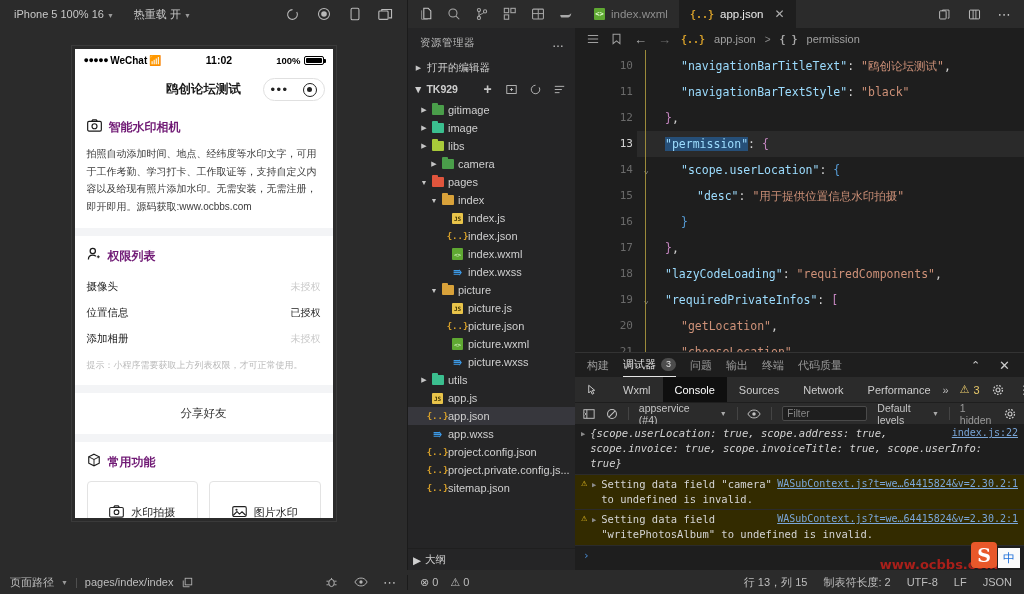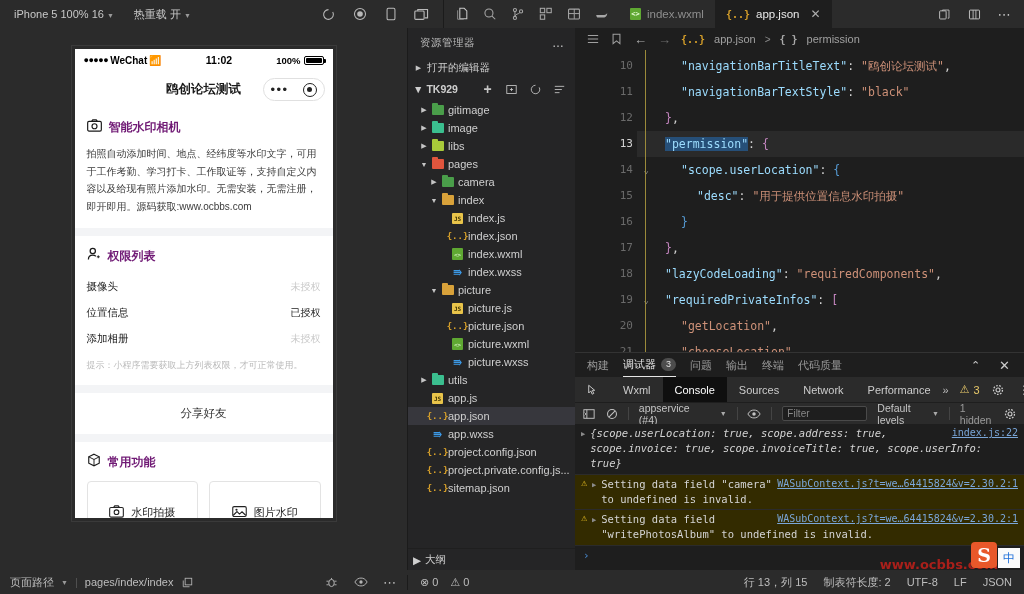--- a/index.html
+++ b/index.html
@@ -7,21 +7,21 @@
     width: 1024px; height: 594px;
     background: #1e1e1e;
     font-family: "Liberation Sans", "DejaVu Sans", sans-serif;
     overflow: hidden;
     color: #ccc;
   }
   .app { position: relative; width: 1024px; height: 594px; display: flex; flex-direction: column; }
 
   
   .topbar { height: 28px; display: flex; align-items: stretch; background: #2b2b2b; flex: none; }
-  .sim-toolbar { width: 444px; display: flex; align-items: center; background: #2b2b2b; border-right: 1px solid #1b1b1b; }
+  .sim-toolbar { width: 408px; display: flex; align-items: center; background: #2b2b2b; border-right: 1px solid #1b1b1b; }
   .sim-select { font-size: 11px; color: #c8c8c8; padding: 0 6px 0 14px; display: flex; align-items: center; gap: 3px; cursor: pointer; }
   .sim-select .caret { font-size: 7px; color: #999; position: relative; top: 1px; }
   .sim-gap { flex: 1; }
   .sim-icons { display: flex; align-items: center; gap: 16px; padding-right: 14px; }
   .ic { width: 15px; height: 15px; display: inline-flex; align-items: center; justify-content: center; cursor: pointer; }
   .ic svg { display: block; }
 
   .ide-toolbar { flex: 1; display: flex; align-items: center; background: #2b2b2b; }
   .activity { display: flex; align-items: center; gap: 13px; padding: 0 10px; }
   .ed-tabs { display: flex; align-items: stretch; height: 28px; flex: 1; }
@@ -441,33 +441,33 @@
             </span>
             <span class="nm">image</span>
           </div>
           <div class="row" style="padding-left: 10px;">
             <span class="tw">▶</span>
             <span class="fi">
               <span class="folder-ic" style="background: rgb(168, 201, 58);"></span>
             </span>
             <span class="nm">libs</span>
           </div>
-          <div class="row" style="padding-left: 10px;">
-            <span class="tw">▼</span>
-            <span class="fi">
-              <span class="folder-ic" style="background: rgb(224, 85, 61);"></span>
-            </span>
-            <span class="nm">pages</span>
-          </div>
           <div class="row" style="padding-left: 20px;">
             <span class="tw">▶</span>
             <span class="fi">
               <span class="folder-ic" style="background: rgb(74, 158, 74);"></span>
             </span>
             <span class="nm">camera</span>
+          </div>
+          <div class="row" style="padding-left: 10px;">
+            <span class="tw">▼</span>
+            <span class="fi">
+              <span class="folder-ic" style="background: rgb(224, 85, 61);"></span>
+            </span>
+            <span class="nm">pages</span>
           </div>
           <div class="row" style="padding-left: 20px;">
             <span class="tw">▼</span>
             <span class="fi">
               <span class="folder-ic" style="background: rgb(217, 162, 58);"></span>
             </span>
             <span class="nm">index</span>
           </div>
           <div class="row" style="padding-left: 30px;">
             <span class="tw"></span>

